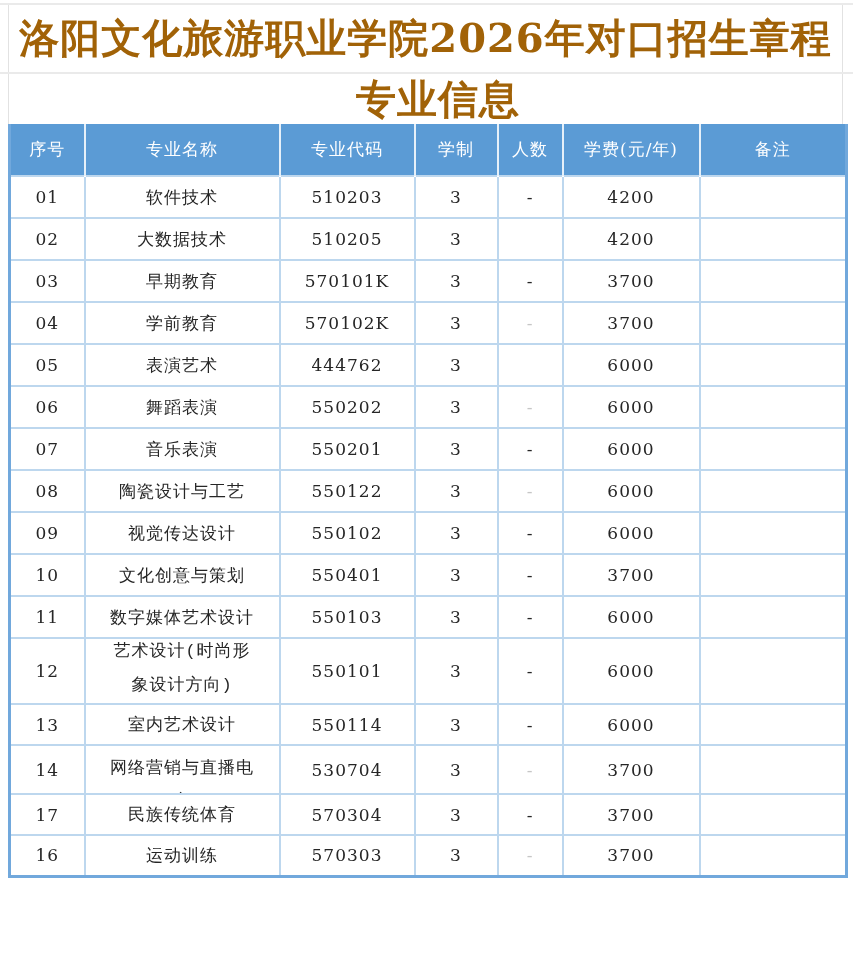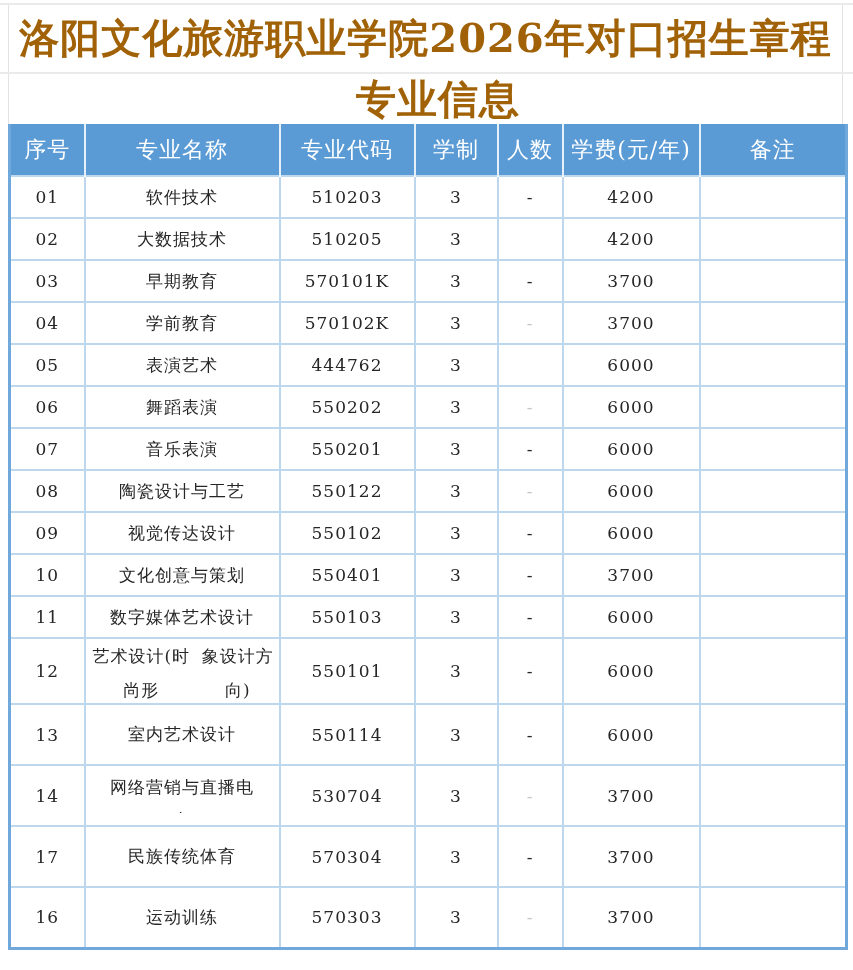--- a/index.html
+++ b/index.html
@@ -23,33 +23,33 @@
     margin:0; font-size:40px; font-weight:bold; color:#a16207;
     letter-spacing:1px; white-space:nowrap;
   }
   table.majors {
     position:absolute; left:8px; top:124px; width:837px;
     border-collapse:collapse; table-layout:fixed;
     border:3px solid #71a8dc; border-top:none;
   }
   thead tr { height:52px; }
   thead th {
-    background:#5b9bd5; color:#ffffff; font-weight:normal; font-size:22px;
+    background:#5b9bd5; color:#ffffff; font-weight:normal; font-size:17px;
     border-left:2px solid rgba(255,255,255,0.85); letter-spacing:1px;
   }
   thead th:first-child { border-left:none; }
   tbody tr { height:42px; }
   tbody tr.tall { height:66px; }
-  tbody tr:nth-child(n+13) { height:61px; }
+  tbody tr:nth-child(n+13) { height:41px; }
   tbody td {
     border:2px solid #bdd7ee; text-align:center; vertical-align:middle;
     font-size:17px; letter-spacing:1px; padding:0;
   }
   td.c-count.faint { color:#c6c6c6; }
-  .nm-two { display:flex; flex-direction:row; justify-content:center; height:64px; }
+  .nm-two { display:flex; flex-direction:column; justify-content:flex-end; height:64px;font-family:Liberation Mono, monospace; }
   .nm-two .ln { line-height:34px; height:34px; }
   .nm-clip { height:47px; overflow:hidden; padding-top:5px; box-sizing:border-box; }
   .nm-clip .ln { line-height:33px; height:33px; }
   td.c-name-clip { vertical-align:top;text-align:center; }
 </style>
 </head>
 <body>
 
 <div class="hline top"></div>
 <div class="band band1">

